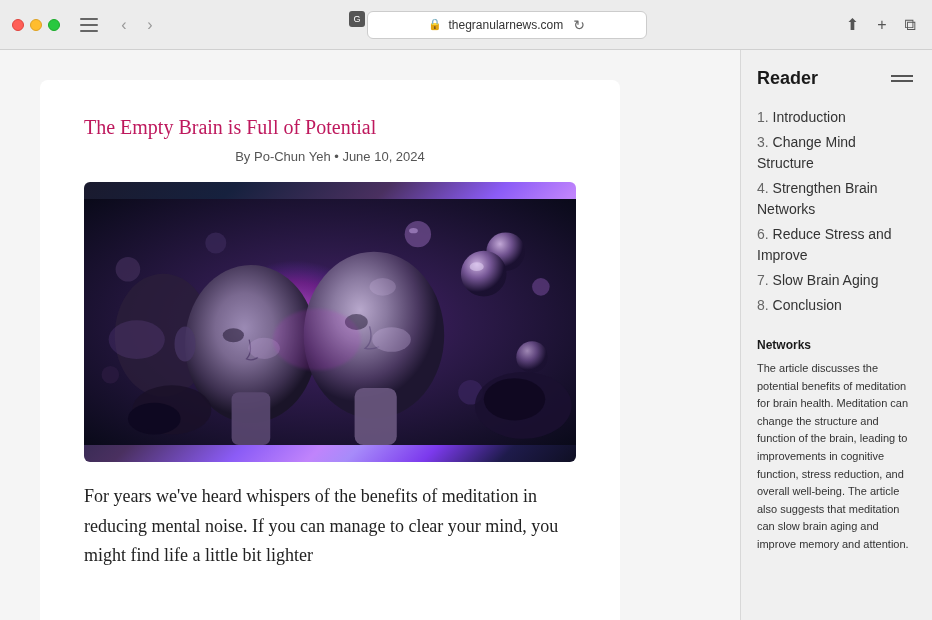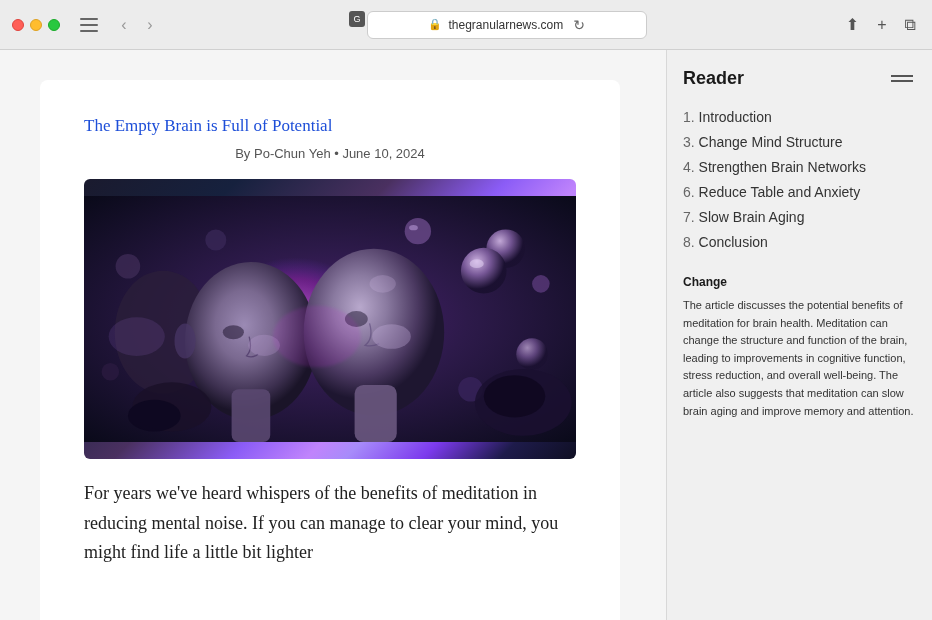--- a/index.html
+++ b/index.html
@@ -152,23 +152,23 @@
     .article-title {
       font-size: 28px;
       font-weight: 800;
       color: #111;
       line-height: 1.2;
       margin-bottom: 10px;
       font-family: Georgia, 'Times New Roman', serif;
     }
 
     .article-subtitle {
-      font-size: 17px;
+      font-size: 20px;
       font-weight: 400;
-      color: #1d4ed8;
+      color: #be185d;
       margin-bottom: 10px;
       font-family: Georgia, 'Times New Roman', serif;
     }
 
     .article-byline {
       font-size: 13px;
       color: #555;
       margin-bottom: 18px;
       font-family: -apple-system, sans-serif;
       text-align: center;
@@ -195,21 +195,21 @@
 
     .article-body-text {
       font-size: 18px;
       line-height: 1.65;
       color: #222;
       font-family: Liberation Serif, serif;
     }
 
     
     .reader-panel {
-      width: 266px;
+      width: 192px;
       background: #f0f0f0;
       border-left: 1px solid #d8d8d8;
       padding: 18px 16px;
       overflow-y: auto;
     }
 
     .reader-header {
       display: flex;
       align-items: center;
       justify-content: space-between;
@@ -443,27 +443,27 @@
       <li class="toc-item">
         <span class="item-num">1. </span><span>Introduction</span>
       </li>
       <li class="toc-item">
         <span class="item-num">3. </span><span>Change Mind Structure</span>
       </li>
       <li class="toc-item">
         <span class="item-num">4. </span><span>Strengthen Brain Networks</span>
       </li>
       <li class="toc-item">
-        <span class="item-num">6. </span><span>Reduce Table and Anxiety</span>
+        <span class="item-num">6. </span><span>Reduce Stress and Improve</span>
       </li>
       <li class="toc-item">
         <span class="item-num">7. </span><span>Slow Brain Aging</span>
       </li>
       <li class="toc-item">
         <span class="item-num">8. </span><span>Conclusion</span>
       </li>
     </ul>
 
-    <div class="summary-heading">Change</div>
+    <div class="summary-heading">Networks</div>
     <p class="summary-text">The article discusses the potential benefits of meditation for brain health. Meditation can change the structure and function of the brain, leading to improvements in cognitive function, stress reduction, and overall well-being. The article also suggests that meditation can slow brain aging and improve memory and attention.</p>
   </div>
 
 </div>
 
 </body></html>

